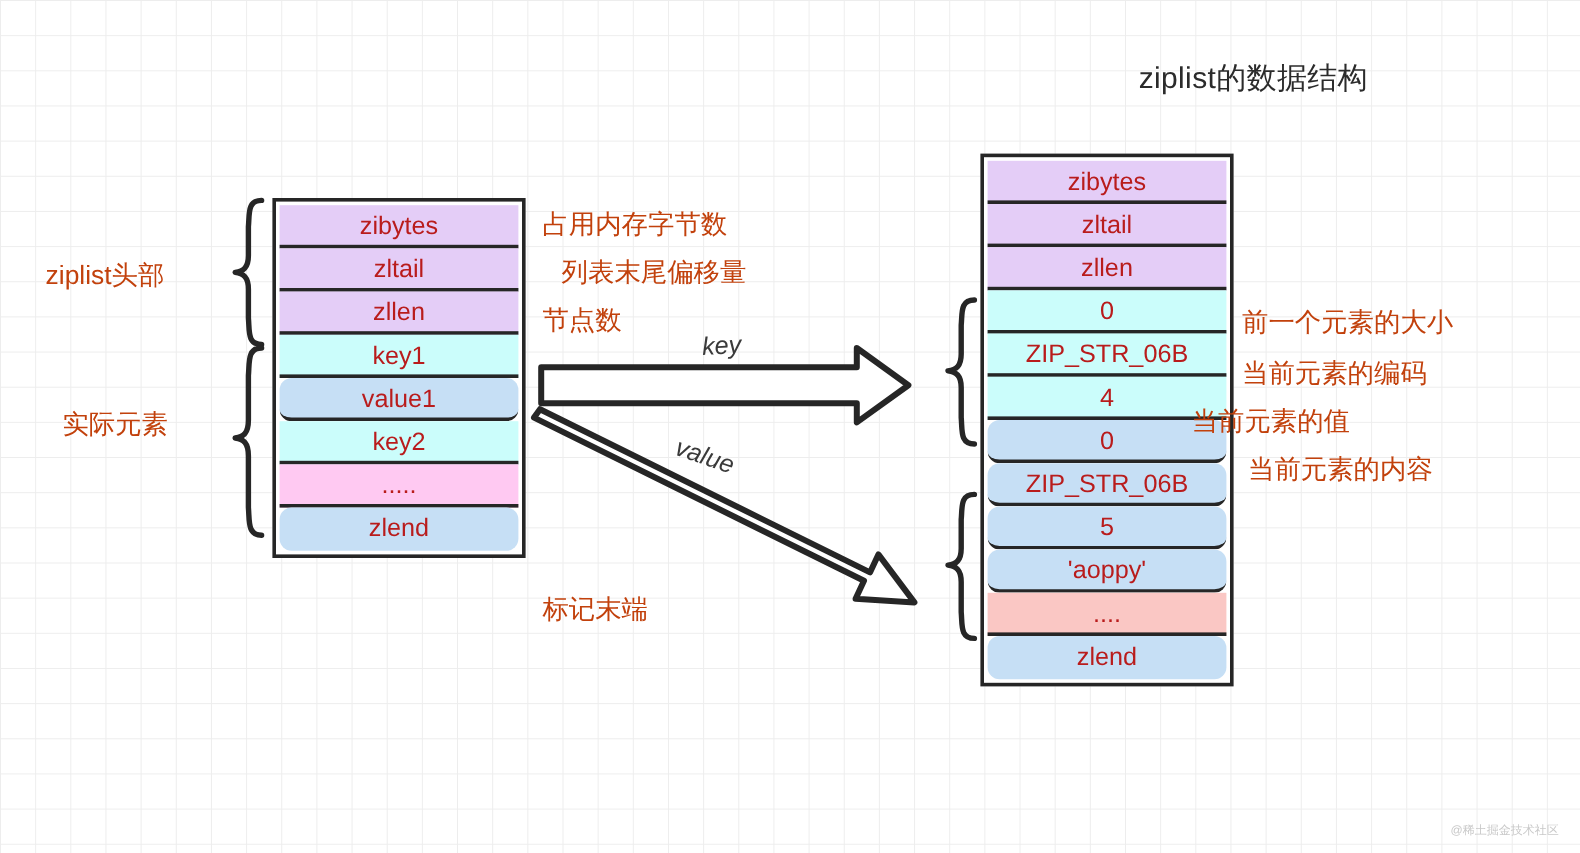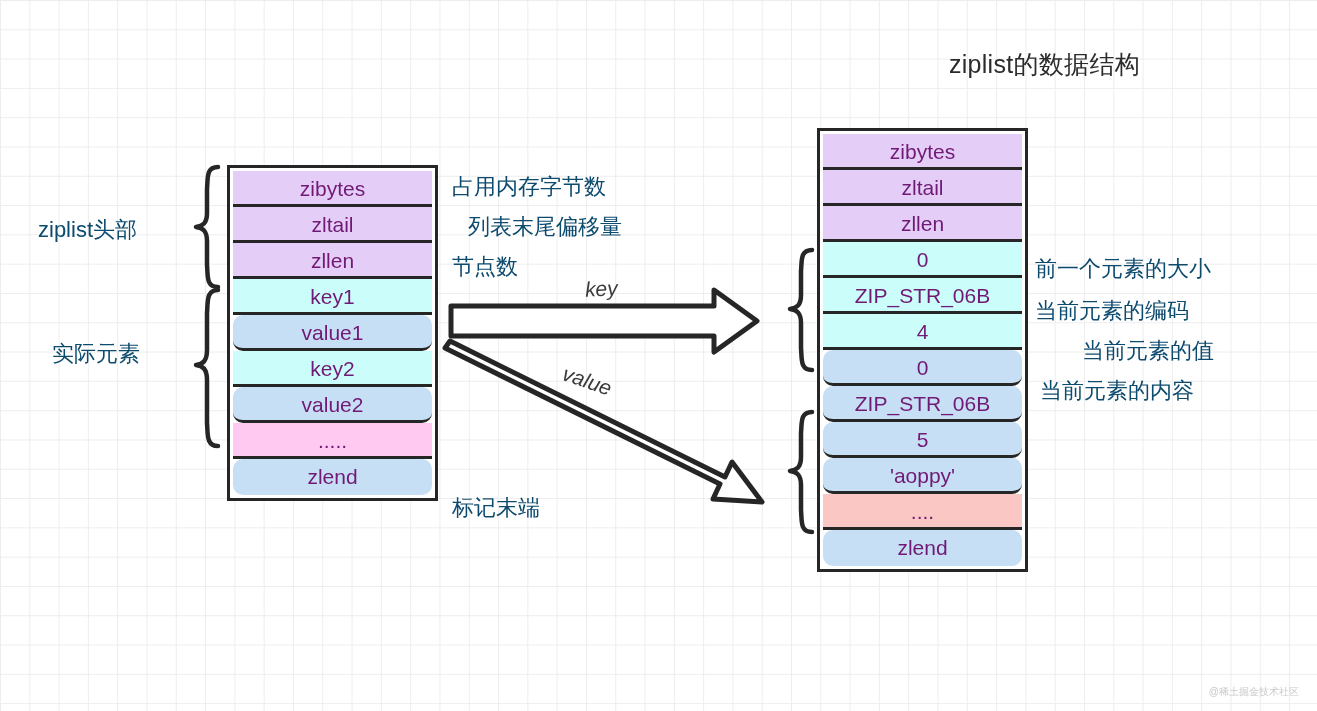--- a/index.html
+++ b/index.html
@@ -40,41 +40,41 @@
     border: 3px solid #262626;
     box-sizing: border-box;
     background: #ffffff;
     padding: 3px;
   }
   .row {
     height: 36px;
     line-height: 36px;
     text-align: center;
     font-size: 21px;
-    color: #701a75;
+    color: #b91c1c;
     box-sizing: border-box;
     border-bottom: 3px solid #262626;
     overflow: hidden;
     white-space: nowrap;
   }
   .row:last-child { border-bottom: none; }
   .c-purple { background: #e4cdf7; }
   .c-cyan   { background: #cbfdfb; }
   .c-blue   { background: #c6dff5; border-radius: 10px; }
   .c-pink   { background: #ffc9f2; }
   .c-salmon { background: #fac7c4; }
 
   #table-left  { left: 227px; top: 165px;  width: 211px; }
   #table-right { left: 817px; top: 128px;  width: 211px; }
 
   
   .label {
     position: absolute;
     font-size: 21px;
-    color: #0c4a6e;
+    color: #c2410c;
     white-space: nowrap;
     line-height: 1;
   }
   .label-cn { font-size: 22px; }
   .arrow-label {
     position: absolute;
     font-size: 21px;
     color: #3a3a3a;
     white-space: nowrap;
     font-style: italic;
@@ -83,21 +83,21 @@
   #lbl-ziplist-header { left: 38px;  top: 219px; }
   #lbl-actual-elems   { left: 52px;  top: 343px; }
 
   #lbl-bytes   { left: 452px; top: 176px; }
   #lbl-offset  { left: 452px; top: 216px; margin-left: 16px; }
   #lbl-count   { left: 452px; top: 256px; }
   #lbl-zlend   { left: 452px; top: 497px; }
 
   #lbl-prevsize { left: 1035px; top: 258px; }
   #lbl-encoding { left: 1035px; top: 300px; }
-  #lbl-value    { left: 1082px; top: 340px; }
+  #lbl-value    { left: 993px; top: 340px; }
   #lbl-content  { left: 1040px; top: 380px; }
 
   #lbl-key   { left: 585px; top: 277px; transform: rotate(-3deg); }
   #lbl-value-arrow { left: 562px; top: 369px; transform: rotate(19deg); }
 
   
   #watermark {
     right: 18px; bottom: 12px;
     font-size: 10px;
     color: #c9c9c9;
@@ -118,21 +118,20 @@
 
   <div class="abs" id="title">ziplist的数据结构</div>
 
   <div class="table" id="table-left">
     <div class="row c-purple">zibytes</div>
     <div class="row c-purple">zltail</div>
     <div class="row c-purple">zllen</div>
     <div class="row c-cyan">key1</div>
     <div class="row c-blue">value1</div>
     <div class="row c-cyan">key2</div>
-    <div class="row c-blue">value2</div>
     <div class="row c-pink">.....</div>
     <div class="row c-blue">zlend</div>
   </div>
 
   <div class="table" id="table-right">
     <div class="row c-purple">zibytes</div>
     <div class="row c-purple">zltail</div>
     <div class="row c-purple">zllen</div>
     <div class="row c-cyan">0</div>
     <div class="row c-cyan">ZIP_STR_06B</div>

